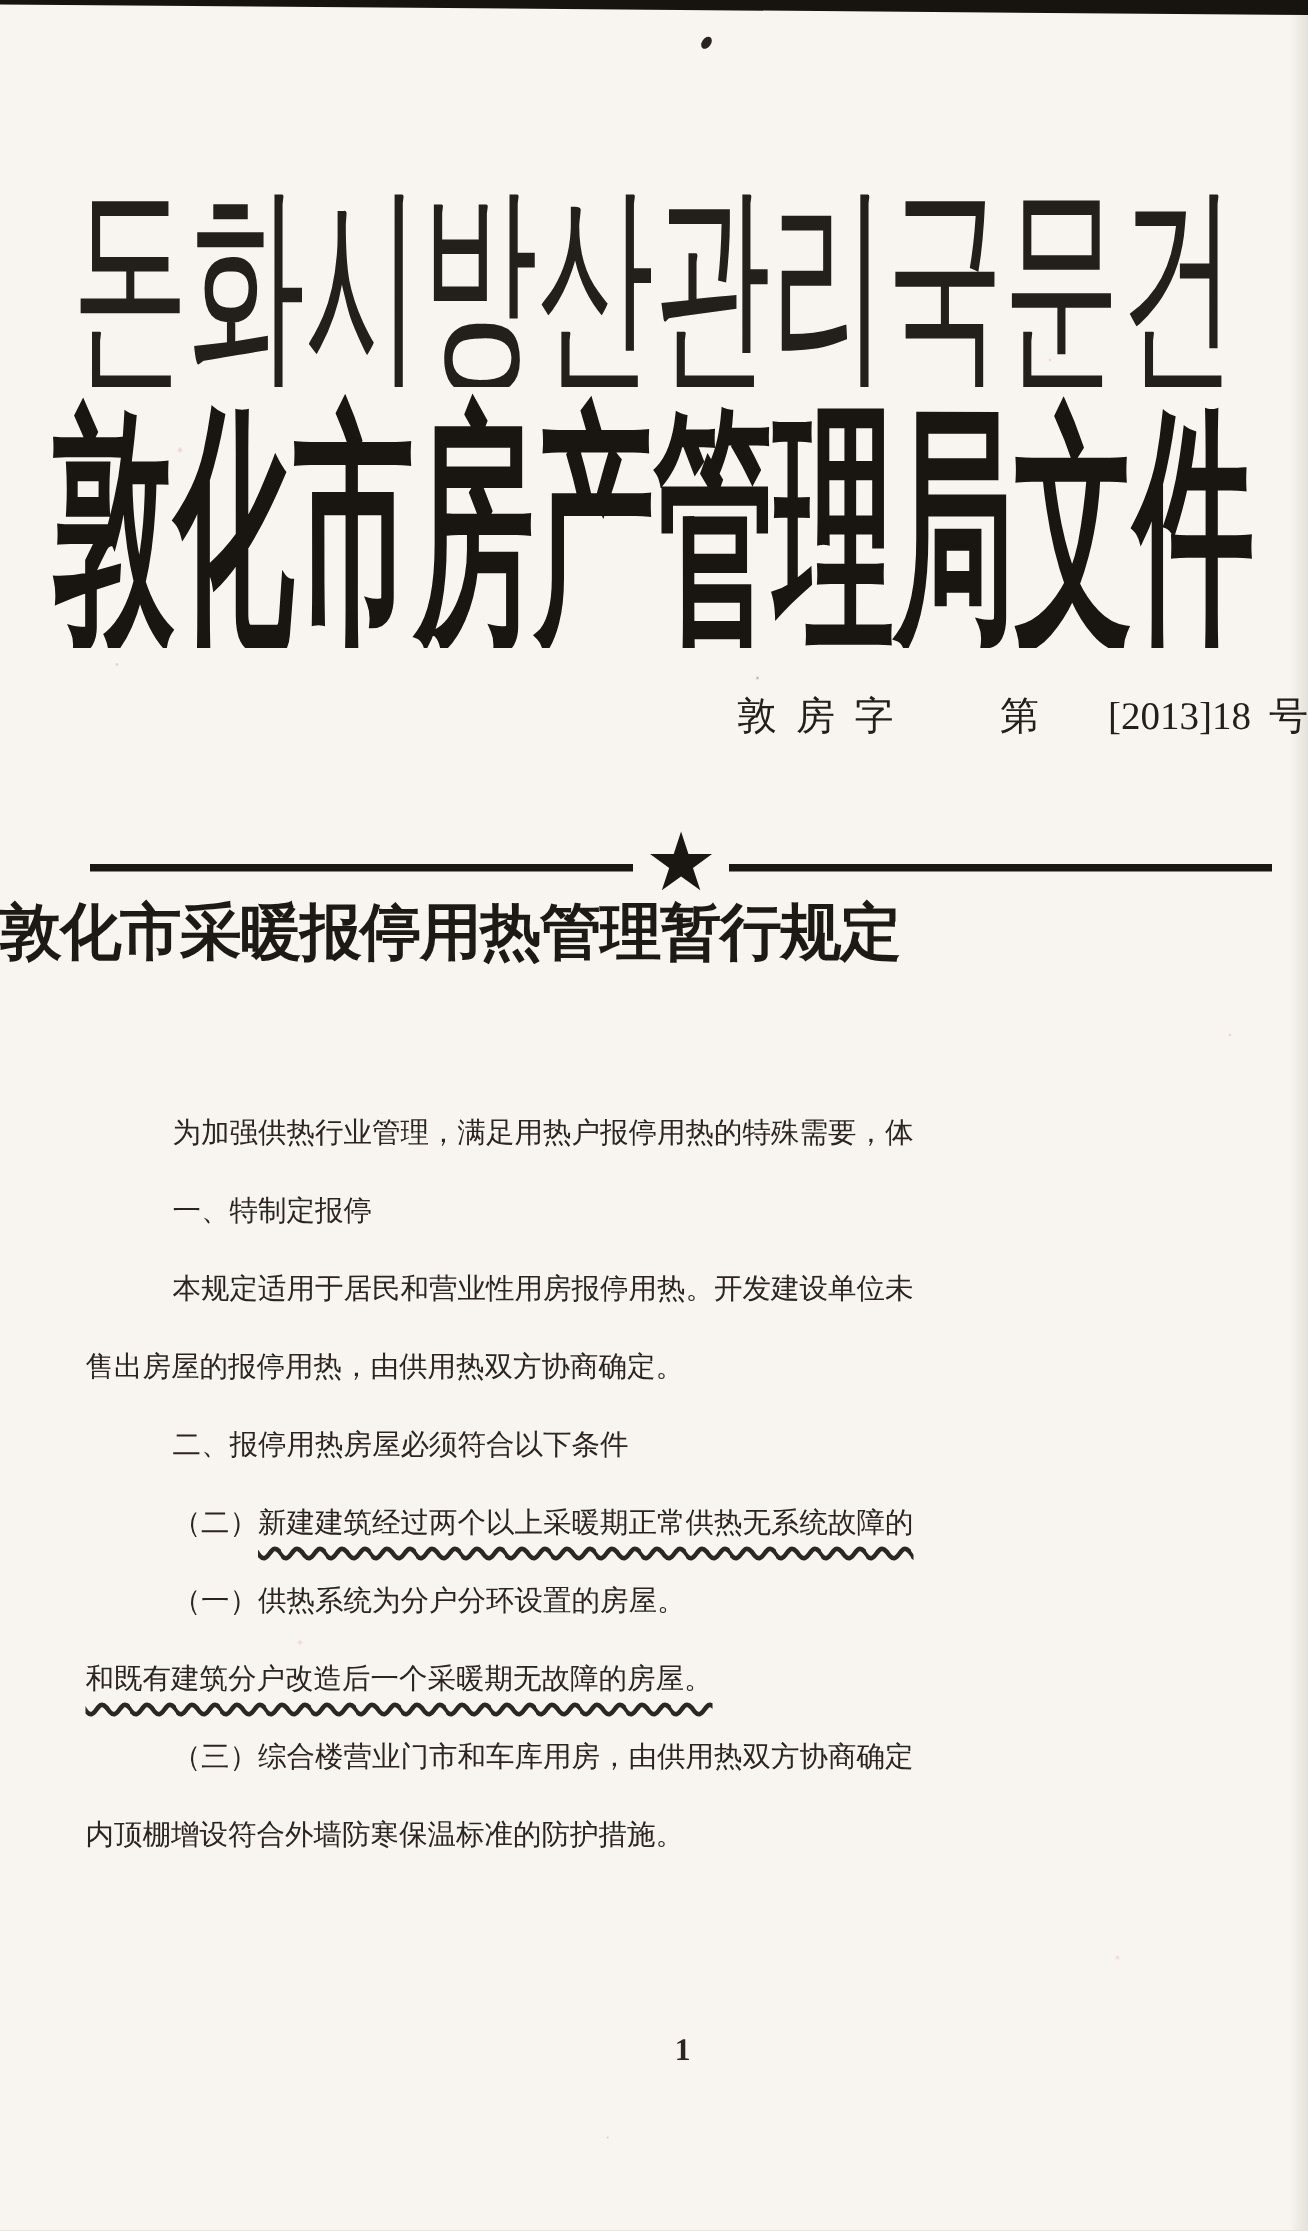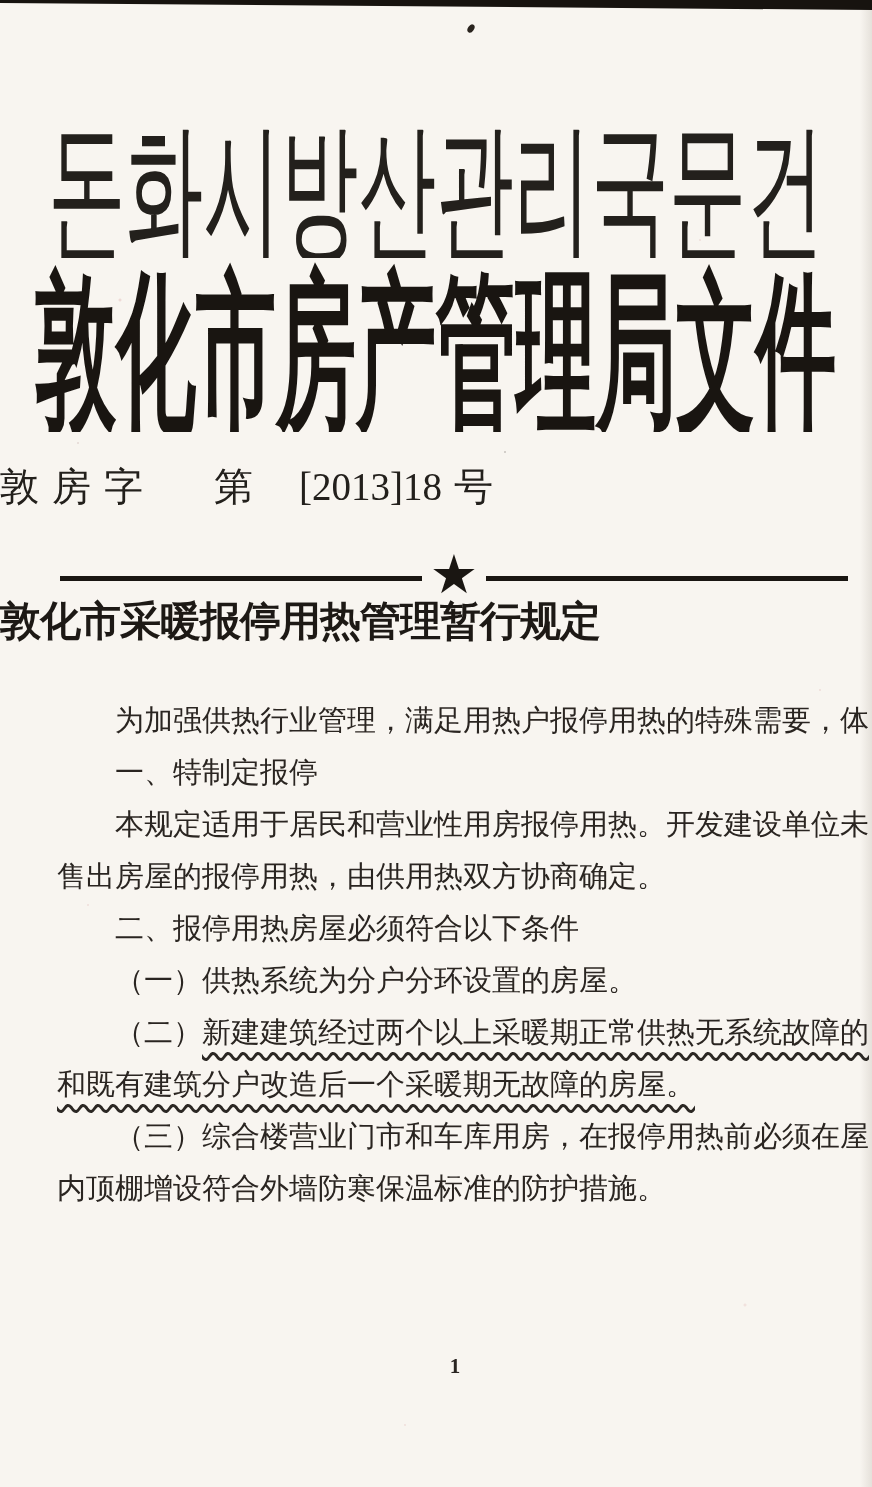--- a/index.html
+++ b/index.html
@@ -46,22 +46,22 @@
     fill: #23201c; font-weight: 400;
   }
   .bureau-svg  { position: absolute; left: 30px; top: 250px; }
   .bureau-svg text {
     font-family: "Liberation Serif", "DejaVu Serif", serif;
     fill: #191511; font-weight: 700;
   }
 
   .doc-no {
     position: absolute; top: 460px; left: 0; right: 0;
-    display: flex; justify-content: flex-start; align-items: baseline;
-    font-size: 39px; color: #23201c;
+    display: flex; justify-content: flex-end; align-items: baseline;
+    font-size: 26px; color: #23201c;
   }
   .doc-no .issuer  { letter-spacing: 13px; margin-right: 58px; }
   .doc-no .ordinal { margin-right: 46px; }
   .doc-no .suffix  { margin-left: 12px; }
 
   
   .divider {
     position: absolute; top: 554px; left: 60px; right: 24px; height: 48px;
     display: flex; align-items: center;
   }
@@ -73,22 +73,22 @@
   }
 
   .title {
     position: absolute; top: 594px; left: 0; right: 0; margin: 0;
     text-align: left; font-size: 41px; font-weight: 700;
     letter-spacing: -1px; color: #1d1915;
   }
 
   
   .body {
-    position: absolute; top: 694px; left: 57px; width: 796px;
-    font-size: 29px; line-height: 52px; color: #2a2521;
+    position: absolute; top: 730px; left: 57px; width: 796px;
+    font-size: 19px; line-height: 52px; color: #2a2521;
   }
   .ln { margin: 0; height: 52px; white-space: nowrap; }
   .indent { padding-left: 58px; }
   .wavy {
     text-decoration-line: underline;
     text-decoration-style: wavy;
     text-decoration-color: #2b2723;
     text-decoration-thickness: 2.5px;
     text-underline-offset: 10px;
   }
@@ -133,24 +133,24 @@
   <h1 class="title">敦化市采暖报停用热管理暂行规定</h1>
 
   <main class="body">
     <p class="ln indent">为加强供热行业管理，满足用热户报停用热的特殊需要，体</p>
 
     <p class="ln indent">一、特制定报停</p>
     <p class="ln indent">本规定适用于居民和营业性用房报停用热。开发建设单位未</p>
     <p class="ln">售出房屋的报停用热，由供用热双方协商确定。</p>
 
     <p class="ln indent">二、报停用热房屋必须符合以下条件</p>
+    <p class="ln indent"><span>（二）</span><span class="wavy">新建建筑经过两个以上采暖期正常供热无系统故障的</span></p>
+
     <p class="ln indent">（一）供热系统为分户分环设置的房屋。</p>
-
-    <p class="ln indent"><span>（二）</span><span class="wavy">新建建筑经过两个以上采暖期正常供热无系统故障的</span></p>
     <p class="ln"><span class="wavy">和既有建筑分户改造后一个采暖期无故障的房屋。</span></p>
 
-    <p class="ln indent">（三）综合楼营业门市和车库用房，在报停用热前必须在屋</p>
+    <p class="ln indent">（三）综合楼营业门市和车库用房，由供用热双方协商确定</p>
     <p class="ln">内顶棚增设符合外墙防寒保温标准的防护措施。</p>
   </main>
 
   <div class="page-number">1</div>
 
 </div>
 
 </body></html>

